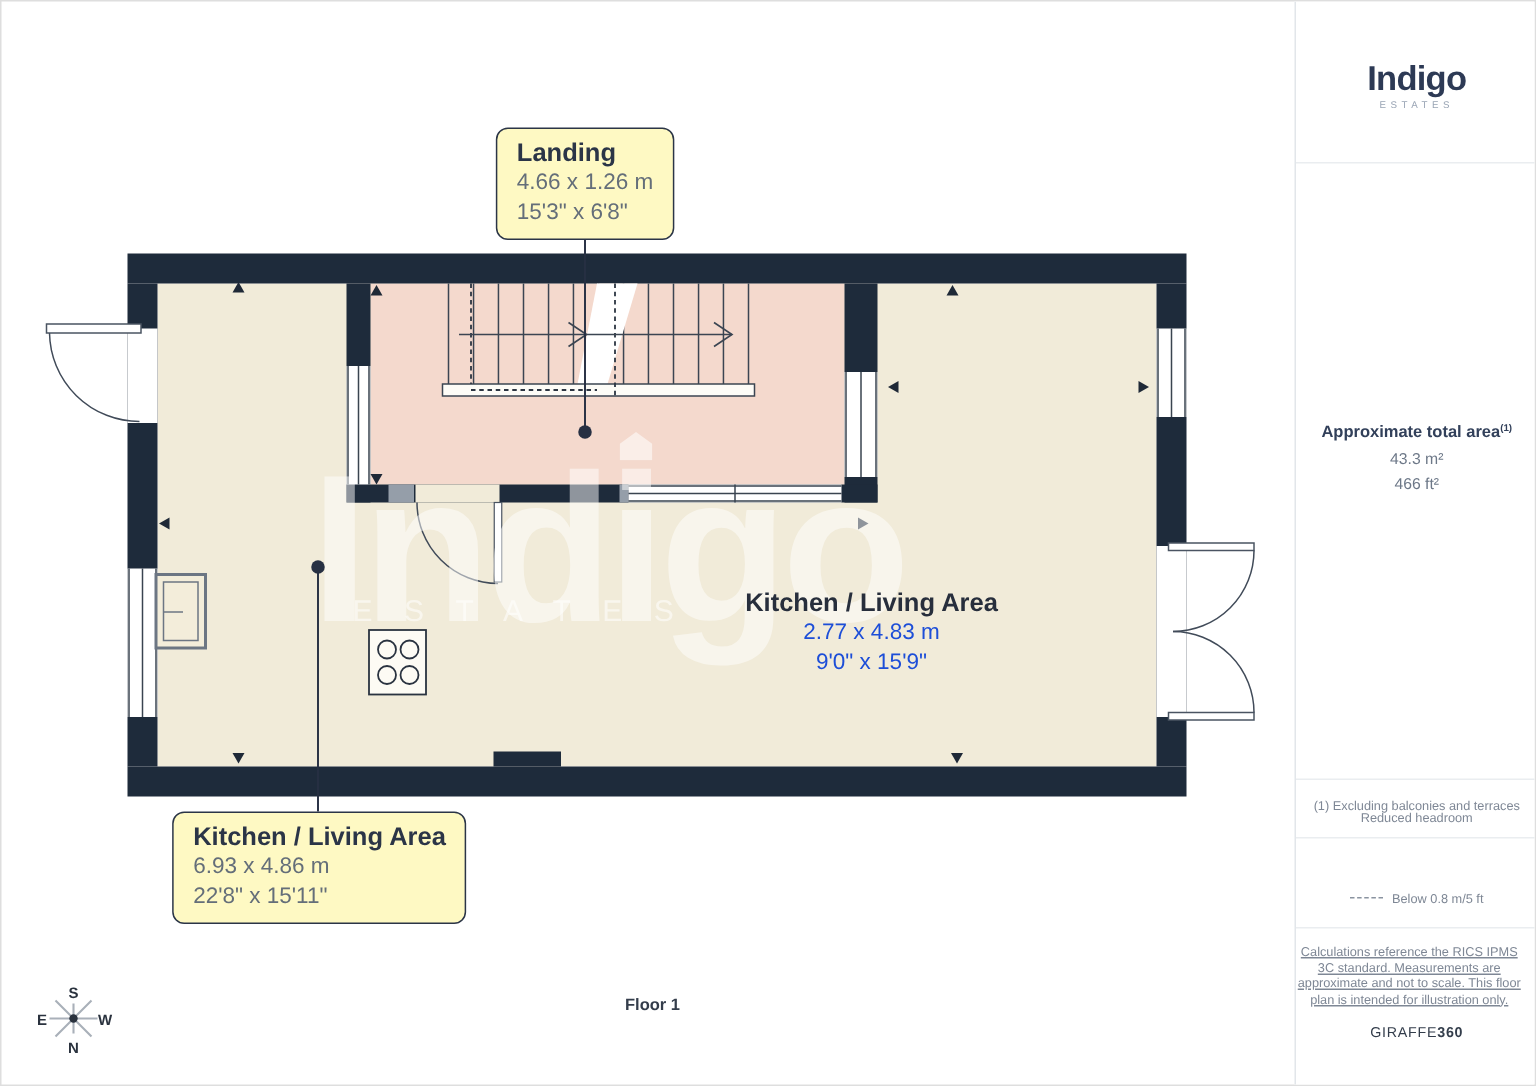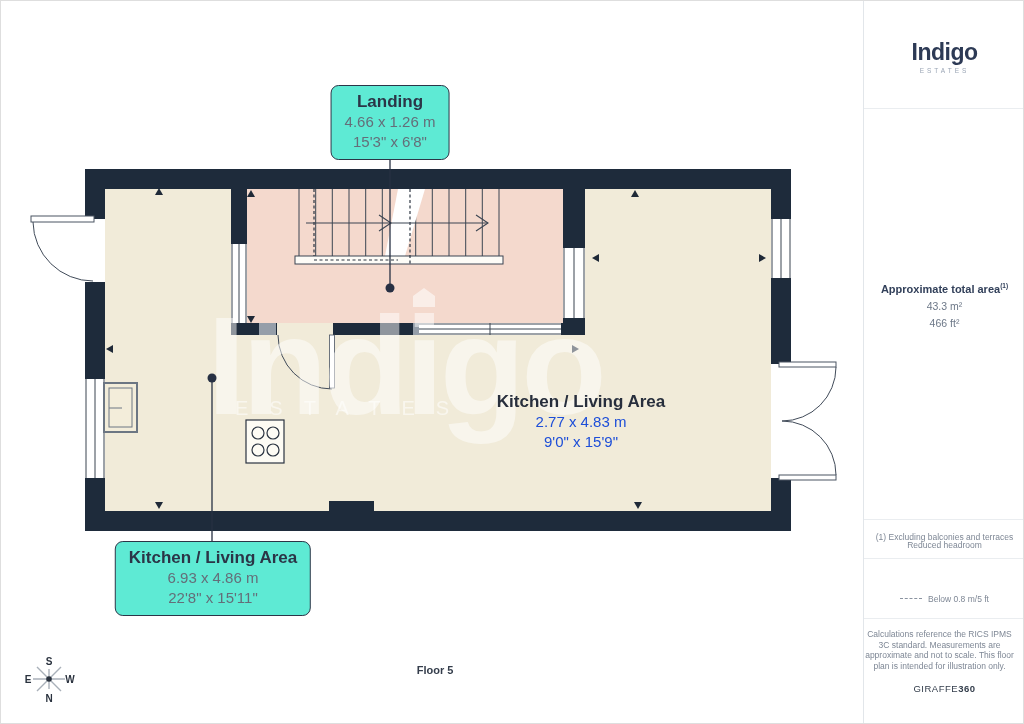--- a/index.html
+++ b/index.html
@@ -10,22 +10,22 @@
   #plan-base{z-index:1;}
   .wm-text{position:absolute;left:206px;top:284px;width:380px;text-align:center;
            font-size:140px;font-weight:700;letter-spacing:-4px;color:rgba(255,255,255,0.5);
            z-index:2;white-space:nowrap;pointer-events:none;}
   .wm-sub{position:absolute;left:234px;top:396px;font-size:20px;font-weight:400;
           letter-spacing:21px;color:rgba(255,255,255,0.55);z-index:2;pointer-events:none;}
   .wm-house{position:absolute;left:412px;top:287px;width:22px;height:19px;z-index:2;
             background:rgba(255,255,255,0.55);
             clip-path:polygon(50% 0,100% 42%,100% 100%,0 100%,0 42%);pointer-events:none;}
   #plan-overlay{z-index:3;}
-  .callout{position:absolute;z-index:4;background:#5eead4;border:1.5px solid #2b3547;
-           border-radius:8px;padding:6px 13px 8px;text-align:center;transform:translateX(-50%);}
+  .callout{position:absolute;z-index:4;background:#fef9c3;border:1.5px solid #2b3547;
+           border-radius:8px;padding:6px 13px 8px;transform:translateX(-50%);}
   .callout .ttl{font-size:17px;font-weight:700;color:#2b3547;line-height:1.2;}
   .callout .dim{font-size:15px;color:#646e79;line-height:1.3;}
   .room-label{position:absolute;left:580px;top:391px;transform:translateX(-50%);
               z-index:4;text-align:center;white-space:nowrap;}
   .room-label .ttl{font-size:17px;font-weight:700;color:#272e3c;line-height:1.2;}
   .room-label .dim{font-size:15px;color:#1d4ed8;line-height:1.3;}
   .floor-label{position:absolute;left:434px;top:663px;transform:translateX(-50%);
                z-index:4;font-size:11px;font-weight:700;color:#343d4b;}
   .sidebar{position:absolute;left:862px;top:0;width:162px;height:724px;background:#fff;
            border-left:1px solid #e2e6ea;box-sizing:border-box;text-align:center;}
@@ -36,21 +36,21 @@
   .sb-area{position:absolute;left:0;right:0;top:281px;}
   .sb-area .ttl{font-size:11px;font-weight:700;color:#32405a;}
   .sb-area .ttl sup{font-size:6.5px;}
   .sb-area .val{font-size:10.5px;color:#6d7888;margin-top:5px;}
   .sb-small{font-size:8.5px;color:#7e8795;}
   .sb-footnote{position:absolute;left:0;right:0;top:531px;}
   .sb-headroom-t{position:absolute;left:0;right:0;top:539px;}
   .sb-headroom-v{position:absolute;left:0;right:0;top:593px;}
   .dash{display:inline-block;width:22px;border-top:1px dashed #8a93a0;
         vertical-align:middle;margin-right:6px;position:relative;top:-1px;}
-  .sb-disclaimer{position:absolute;left:0;right:10px;top:628px;line-height:10.5px;}
+  .sb-disclaimer{position:absolute;left:0;right:10px;top:628px;line-height:10.5px;text-decoration:underline;}
   .sb-giraffe{position:absolute;left:0;right:0;top:682px;font-size:9.5px;
               letter-spacing:0.5px;color:#333d4b;}
   .sb-giraffe .b{font-weight:800;}
 </style>
 </head>
 <body>
 
 <div class="page">
 
   <div class="plan">
@@ -194,21 +194,21 @@
       <div class="dim">2.77 x 4.83 m</div>
       <div class="dim">9'0" x 15'9"</div>
     </div>
 
     <div class="callout" style="left:212px;top:540px;">
       <div class="ttl">Kitchen / Living Area</div>
       <div class="dim">6.93 x 4.86 m</div>
       <div class="dim">22'8" x 15'11"</div>
     </div>
 
-    <div class="floor-label">Floor 5</div>
+    <div class="floor-label">Floor 1</div>
   </div>
 
   <aside class="sidebar">
     <div class="sb-logo">
       <div class="main">Indigo</div>
       <div class="sub">ESTATES</div>
     </div>
     <div class="sb-div" style="top:107px;"></div>
 
     <div class="sb-area">

